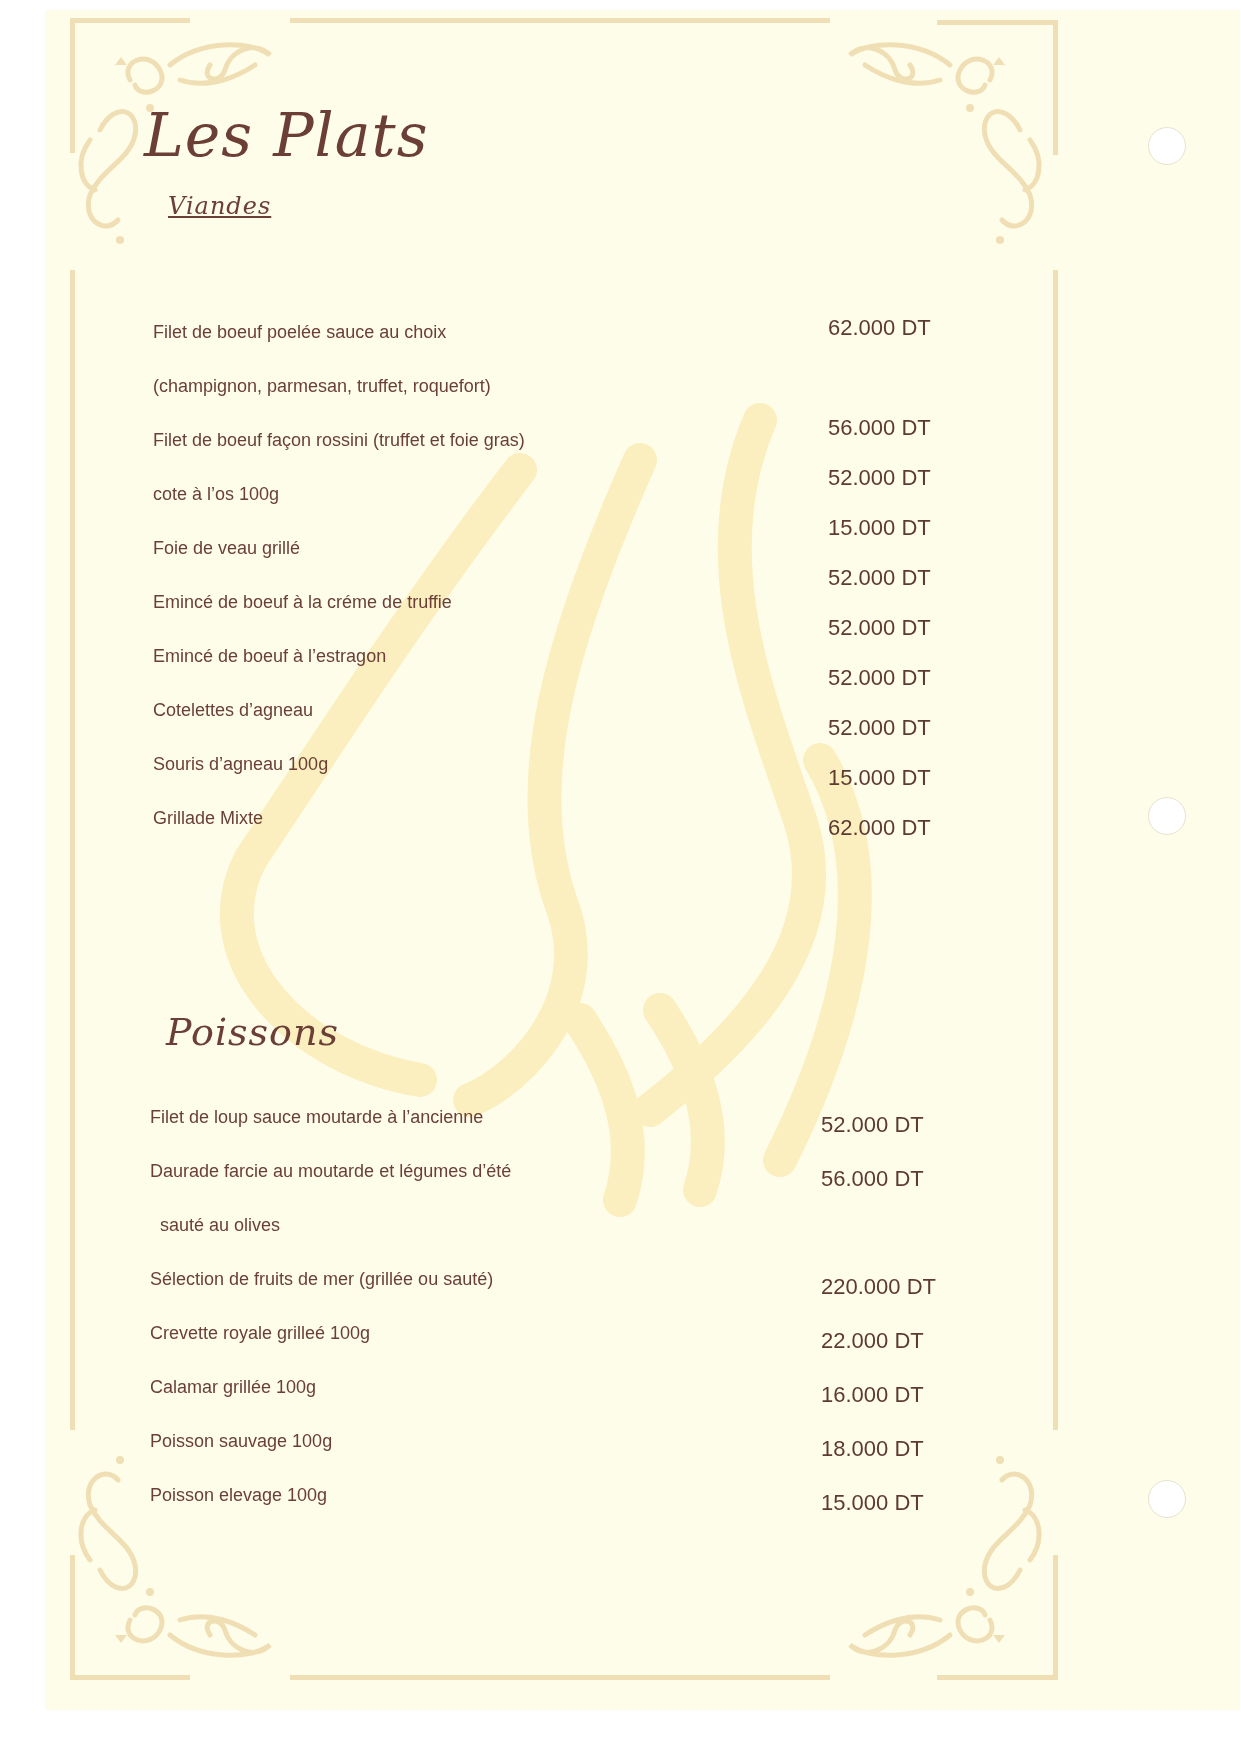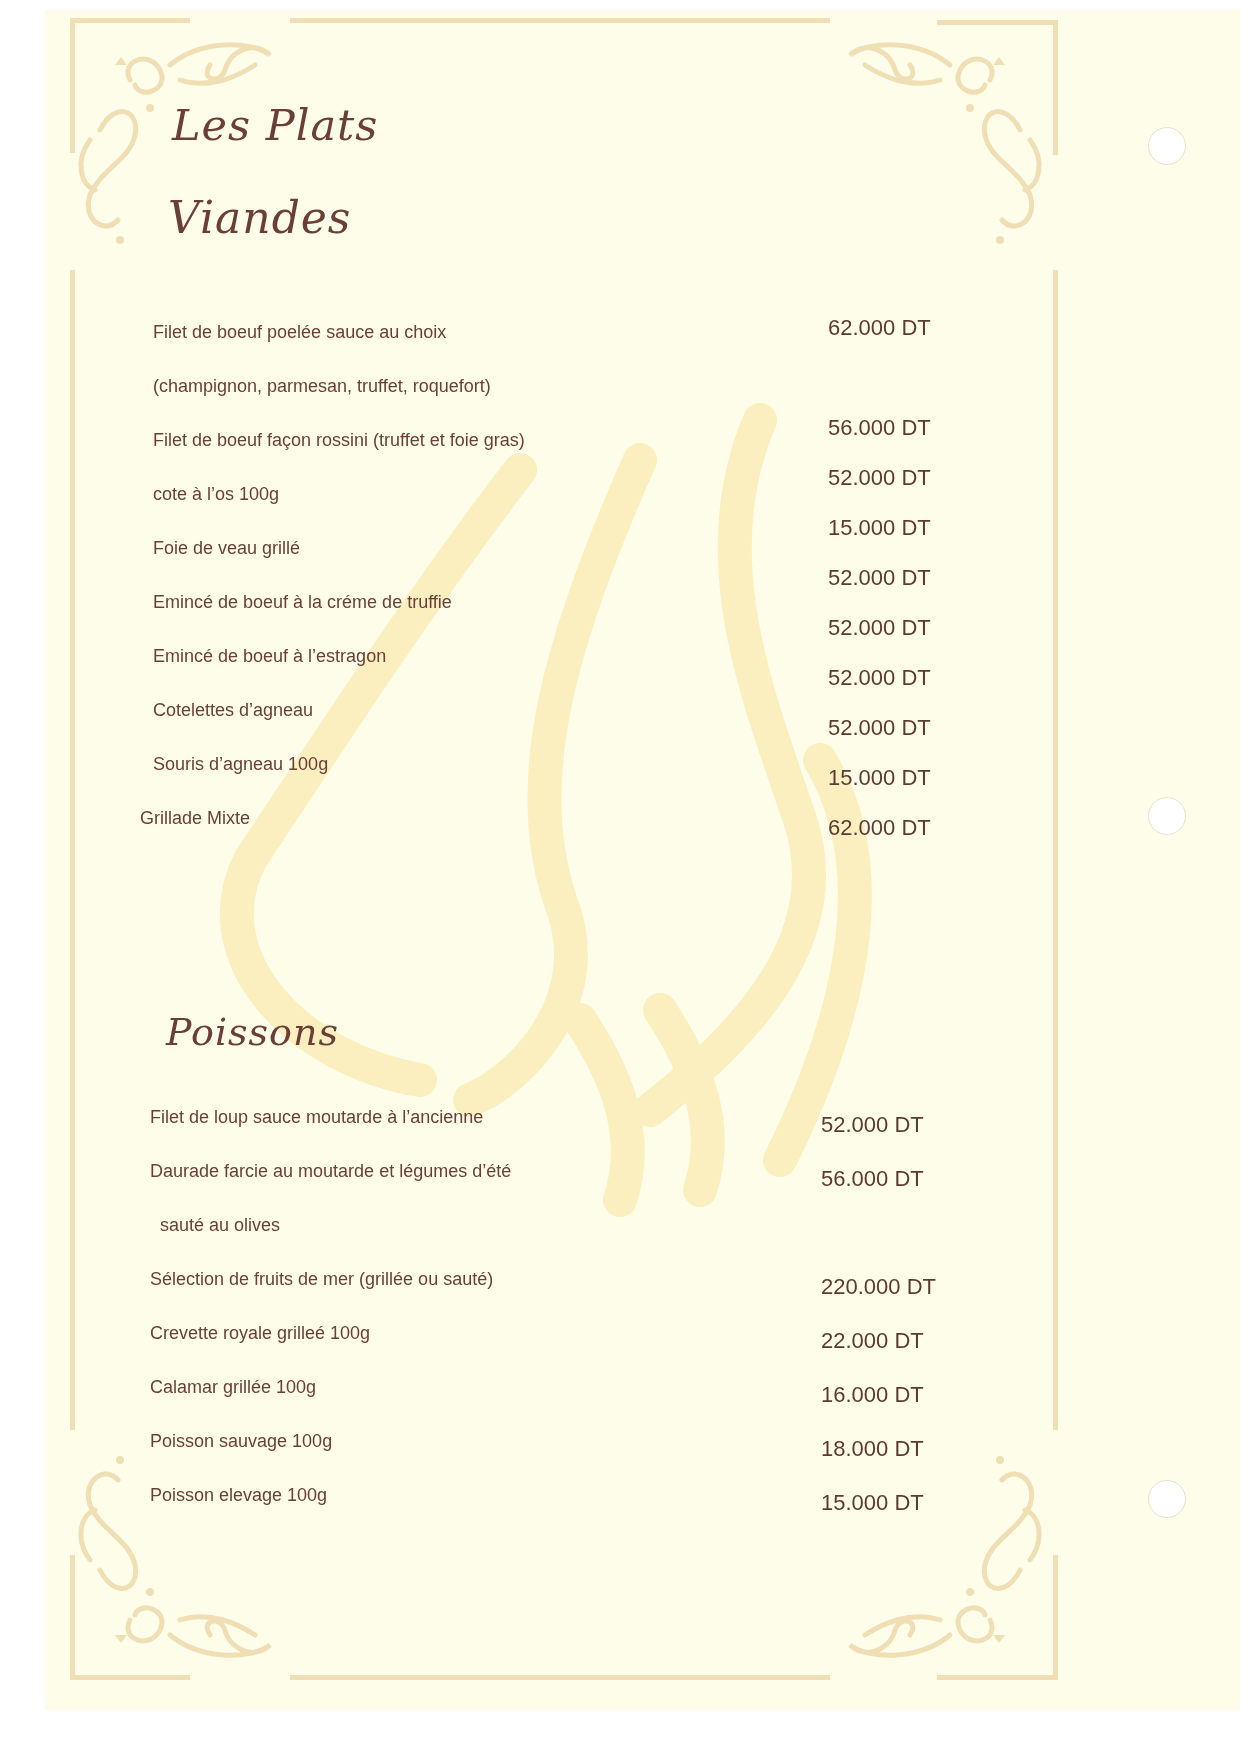--- a/index.html
+++ b/index.html
@@ -16,22 +16,22 @@
   .watermark { position: absolute; left: 0; top: 0; width: 1241px; height: 1754px; pointer-events: none; }
   .corner { position: absolute; }
   .punch-hole {
     position: absolute; width: 36px; height: 36px; border-radius: 50%;
     background: #ffffff; border: 1px solid #e6e3d0;
   }
   .title {
     position: absolute; font-family: "DejaVu Serif", serif; font-style: italic;
     color: #6b3e36; letter-spacing: 1px;
   }
-  .title-main { left: 172px; top: 100px; font-size: 43px; }
-  .title-sub { left: 168px; top: 192px; font-size: 44px; }
+  .title-main { left: 144px; top: 100px; font-size: 60px; }
+  .title-sub { left: 168px; top: 192px; font-size: 24px; text-decoration: underline; }
   .title-sub2 { left: 166px; top: 1010px; font-size: 38px; }
   .item {
     position: absolute; font-family: "Liberation Sans", sans-serif;
     font-size: 18px; color: #6a3f36; white-space: nowrap;
   }
   .price {
     position: absolute; font-family: "Liberation Sans", sans-serif;
     font-size: 22px; color: #5e3a33; white-space: nowrap;
   }
 </style>
@@ -123,21 +123,21 @@
 
 <div class="item" style="left:153px;top:322px;">Filet de boeuf poelée sauce au choix</div>
 <div class="item" style="left:153px;top:376px;">(champignon, parmesan, truffet, roquefort)</div>
 <div class="item" style="left:153px;top:430px;">Filet de boeuf façon rossini (truffet et foie gras)</div>
 <div class="item" style="left:153px;top:484px;">cote à l’os 100g</div>
 <div class="item" style="left:153px;top:538px;">Foie de veau grillé</div>
 <div class="item" style="left:153px;top:592px;">Emincé de boeuf à la créme de truffie</div>
 <div class="item" style="left:153px;top:646px;">Emincé de boeuf à l’estragon</div>
 <div class="item" style="left:153px;top:700px;">Cotelettes d’agneau</div>
 <div class="item" style="left:153px;top:754px;">Souris d’agneau 100g</div>
-<div class="item" style="left:140px;top:808px;">Grillade Mixte</div>
+<div class="item" style="left:153px;top:808px;">Grillade Mixte</div>
 
 <div class="price" style="left:828px;top:315px;">62.000 DT</div>
 <div class="price" style="left:828px;top:415px;">56.000 DT</div>
 <div class="price" style="left:828px;top:465px;">52.000 DT</div>
 <div class="price" style="left:828px;top:515px;">15.000 DT</div>
 <div class="price" style="left:828px;top:565px;">52.000 DT</div>
 <div class="price" style="left:828px;top:615px;">52.000 DT</div>
 <div class="price" style="left:828px;top:665px;">52.000 DT</div>
 <div class="price" style="left:828px;top:715px;">52.000 DT</div>
 <div class="price" style="left:828px;top:765px;">15.000 DT</div>

